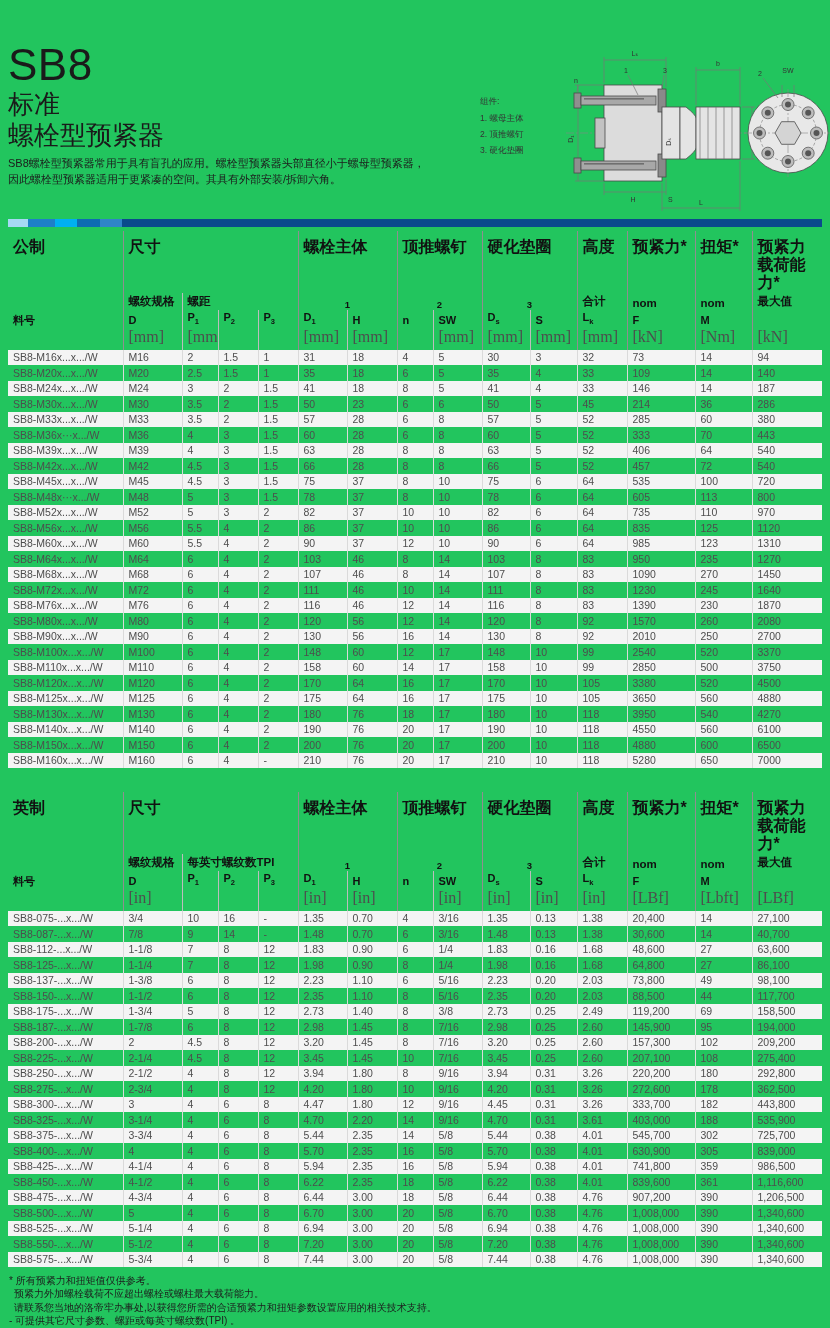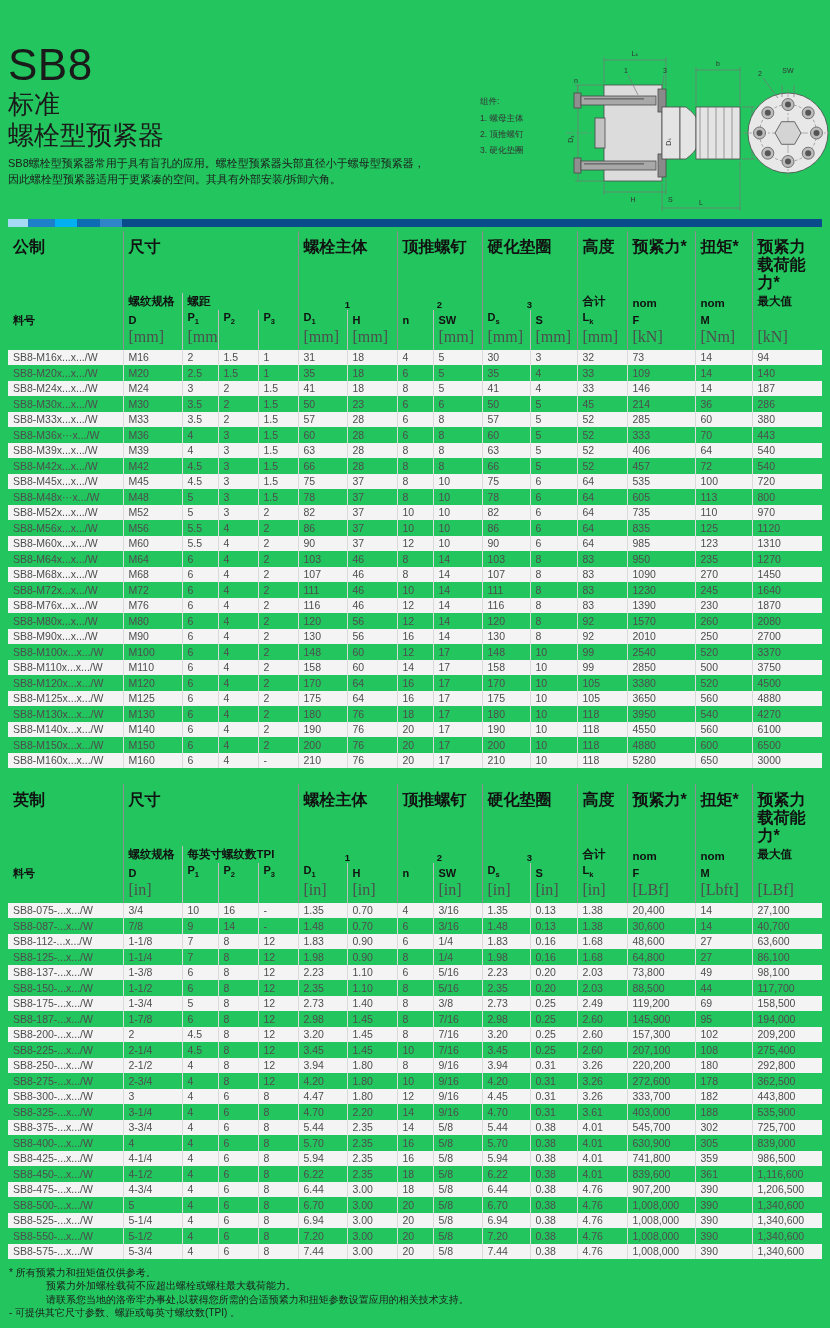--- a/index.html
+++ b/index.html
@@ -31,24 +31,24 @@
   table.spec .ref{font-weight:bold;font-size:9.5px;color:#111;vertical-align:bottom;text-align:center;padding:0;}
   table.spec .sym{font-weight:bold;font-size:11px;color:#111;vertical-align:bottom;line-height:1.1;}
   table.spec .sym sub{font-size:7.5px;}
   table.spec .unit{font-size:16px;color:#4d4d4d;vertical-align:top;line-height:1.15;padding-bottom:3px;font-family:Liberation Serif, serif;}
   .bd{border-left:1px solid #8f8f8f;}
   .bl{border-left:1px solid #bdbdbd;}
   table.spec tbody td{font-size:10.5px;color:#4d4d4d;line-height:12.5px;
       padding-top:1.5px;padding-bottom:1.5px;border-left:1px solid #dadada;}
   table.spec tbody td:first-child{border-left:none;}
   table.spec tbody tr:nth-child(odd){background:#f4f4f4;}
-  #imperial-mount{margin-top:16px;}
+  #imperial-mount{margin-top:24px;}
   
   .footnotes{margin:7px 0 0 9px;font-size:10px;line-height:1.34;color:#1c1c1c;}
-  .footnotes .ind{padding-left:5px;margin-left:32px;}
+  .footnotes .ind{padding-left:5px;}
 </style>
 </head>
 <body>
 
 <div class="page">
 
   <div class="title-block">
     <h1>SB8</h1>
     <h2>标准</h2>
     <h2>螺栓型预紧器</h2>
@@ -703,21 +703,21 @@
               <td>-</td>
               <td>210</td>
               <td>76</td>
               <td>20</td>
               <td>17</td>
               <td>210</td>
               <td>10</td>
               <td>118</td>
               <td>5280</td>
               <td>650</td>
-              <td>3000</td>
+              <td>7000</td>
             </tr>
           </tbody>
         </table>
       </div>
     <div id="imperial-mount">
         <table class="spec">
           <colgroup>
             <col style="width: 115px;">
             <col style="width: 59px;">
             <col style="width: 36px;">

